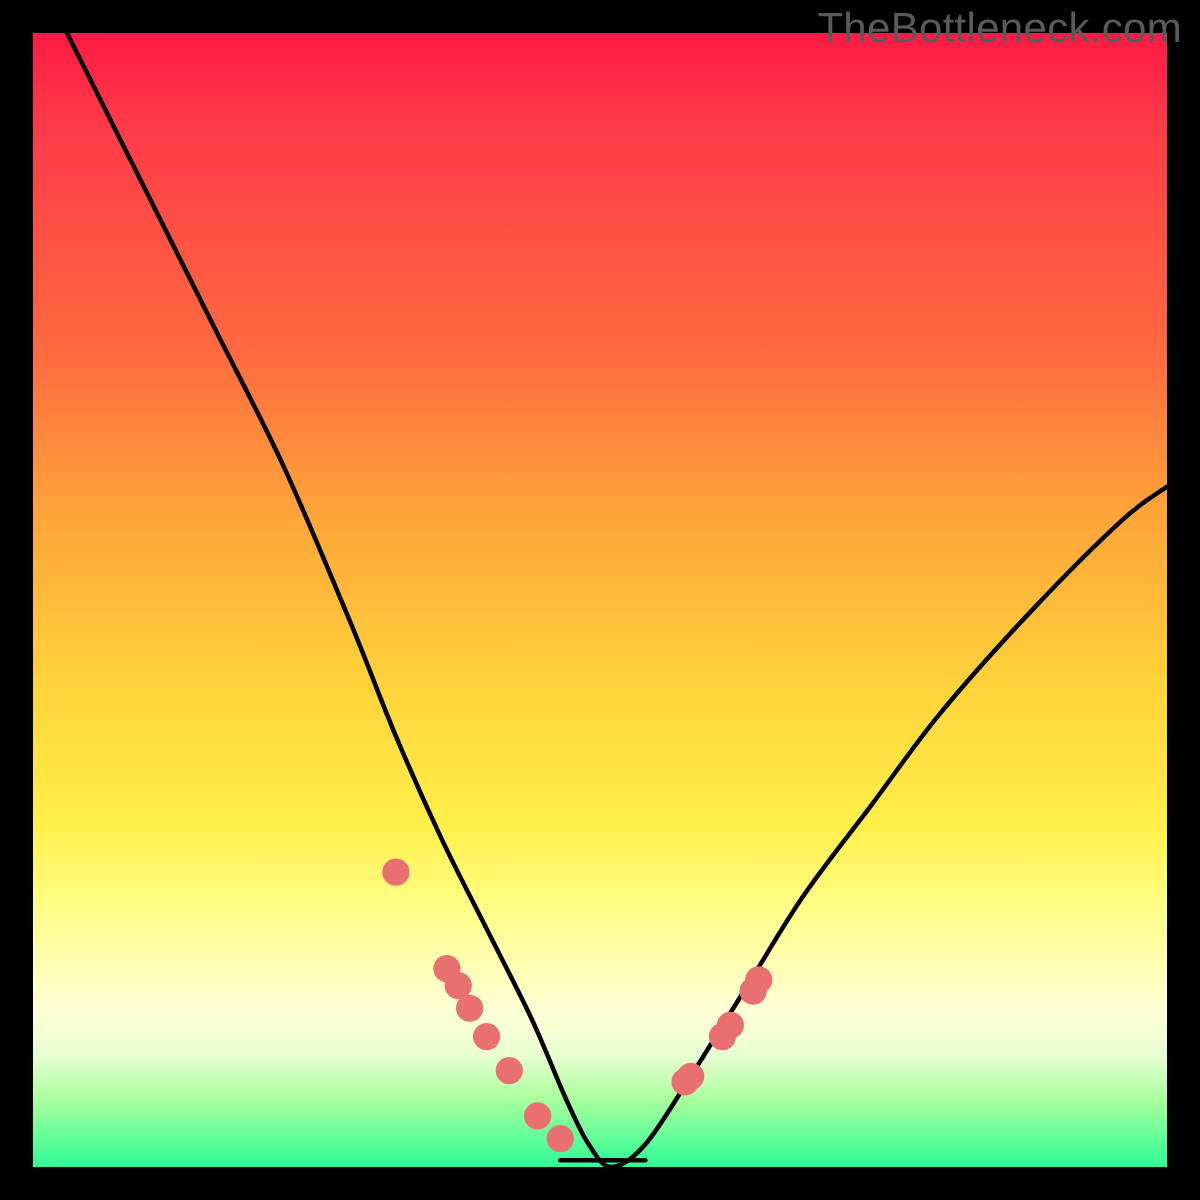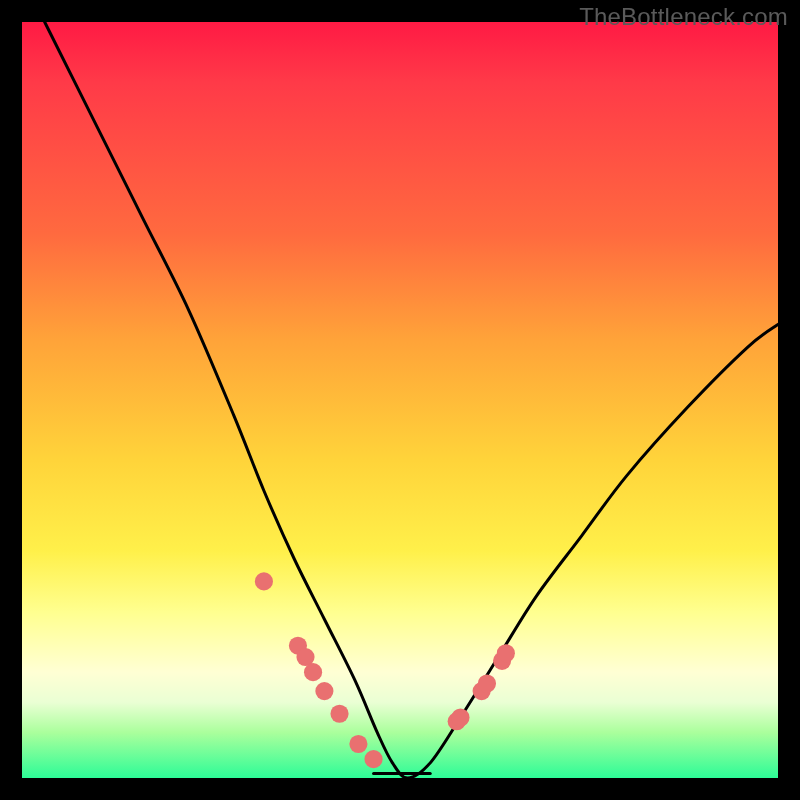--- a/index.html
+++ b/index.html
@@ -28,21 +28,21 @@
       #ffffd4 86%,
       #eaffd4 90%,
       #aaff9c 94%,
       #2dfc97 100%);
   }
   .watermark {
     position: absolute;
     top: 3px;
     right: 12px;
     font-family: Arial, Helvetica, sans-serif;
-    font-size: 24px;
+    font-size: 28px;
     color: #5a5a5a;
     font-weight: 500;
     letter-spacing: 0.2px;
   }
   svg.curve {
     position: absolute;
     left: 0; top: 0;
     width: 756px;
     height: 756px;
     overflow: visible;

